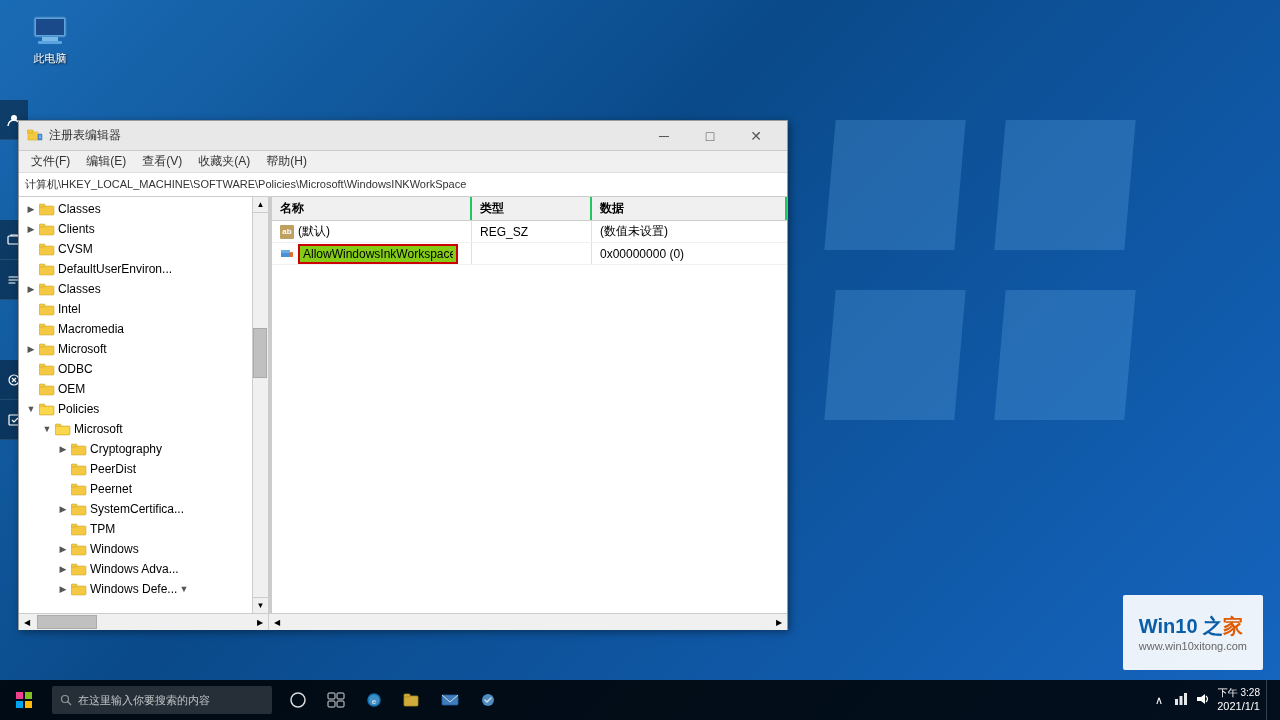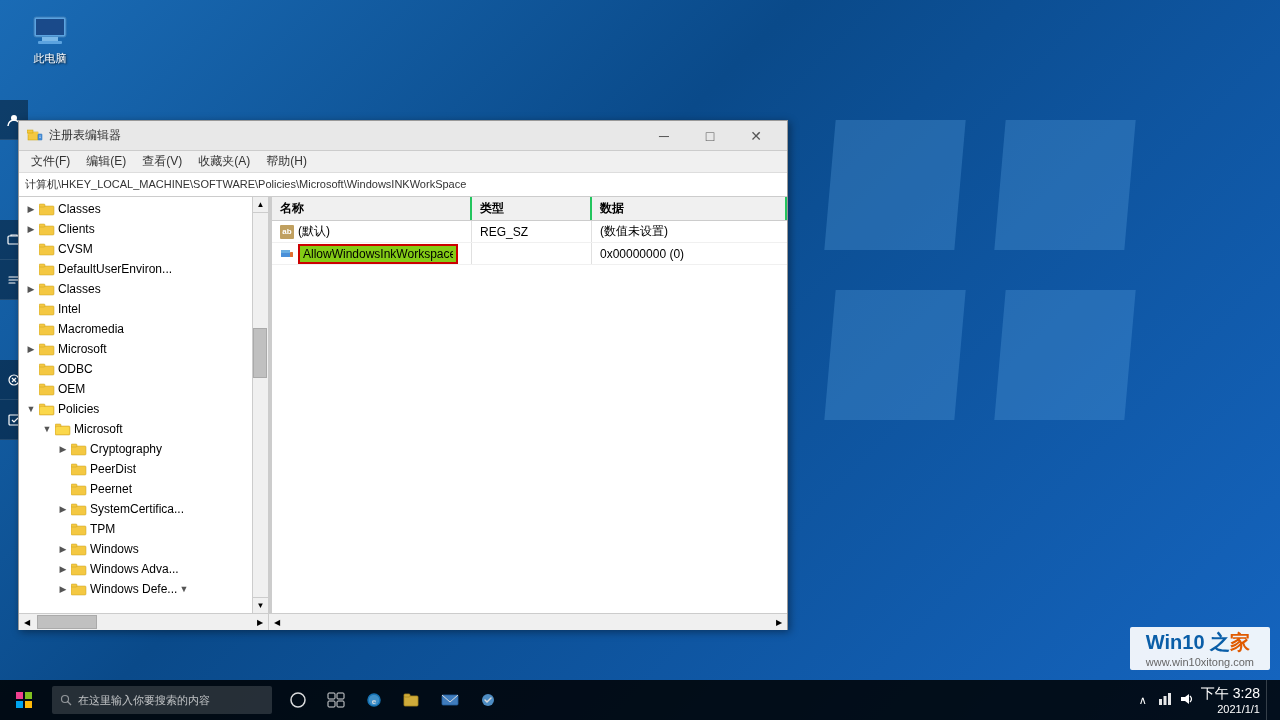--- a/index.html
+++ b/index.html
@@ -348,23 +348,23 @@
       display: flex;
       height: 16px;
       background: #f0f0f0;
       border-top: 1px solid #ccc;
     }
 
     
     .watermark {
       position: absolute;
       bottom: 50px;
-      right: 10px;
+      right: 17px;
       background: rgba(255,255,255,0.92);
-      padding: 2px 16px;
+      padding: 18px 16px;
       font-size: 13px;
       color: #333;
       border-radius: 2px;
     }
     .watermark .win10 {
       font-size: 20px;
       font-weight: bold;
       color: #0a5ea8;
     }
     .watermark .win10 span { color: #e05a00; }
@@ -864,21 +864,21 @@
       </div>
 
       <div style="cursor:pointer;">
         <svg width="16" height="16" viewBox="0 0 16 16">
           <polygon points="2,6 6,6 10,3 10,13 6,10 2,10" fill="white"></polygon>
           <path d="M11 5 Q14 8 11 11" stroke="white" stroke-width="1.2" fill="none"></path>
         </svg>
       </div>
 
       <div style="display:flex;flex-direction:column;align-items:flex-end;line-height:1.3;">
-        <span style="font-size:14px;">下午 3:28</span>
+        <span style="font-size:10px;">下午 3:28</span>
         <span style="font-size:11px;">2021/1/1</span>
       </div>
 
       <div style="width:6px;height:40px;border-left:1px solid rgba(255,255,255,0.2);cursor:pointer;"></div>
     </div>
   </div>
 
 </div>
 
 </body></html>

